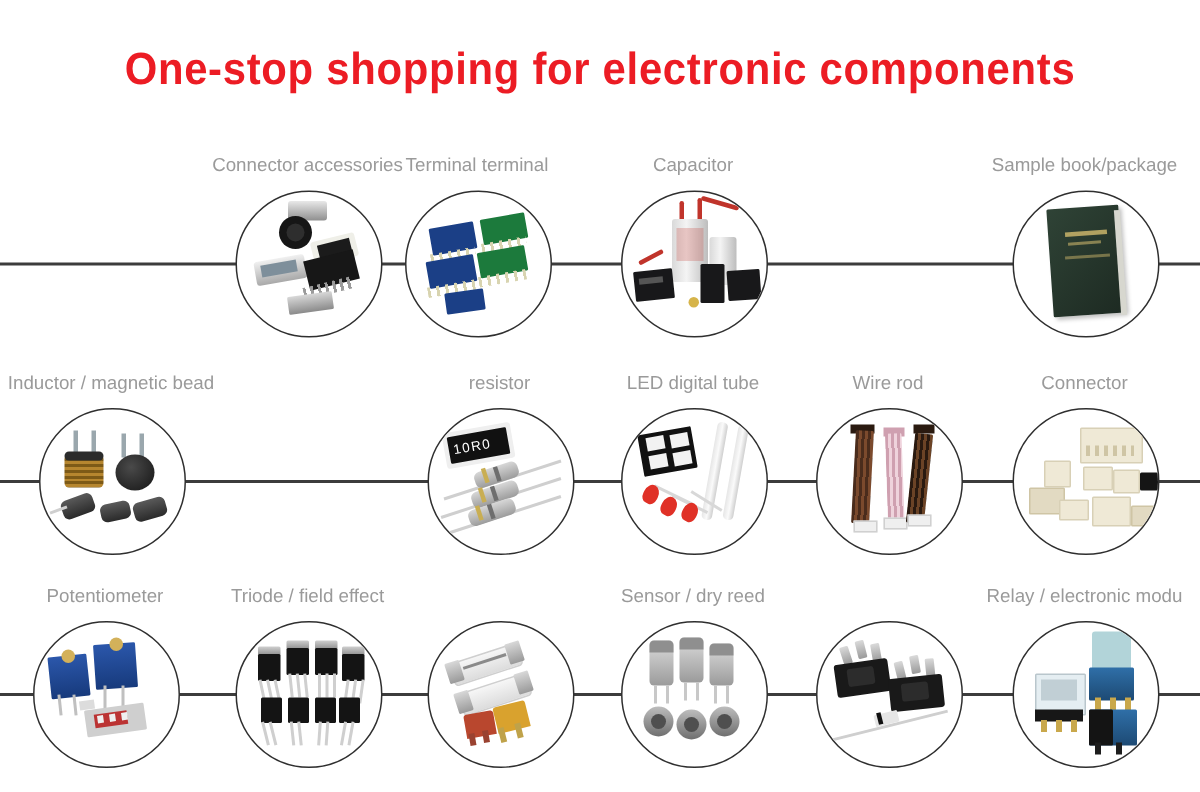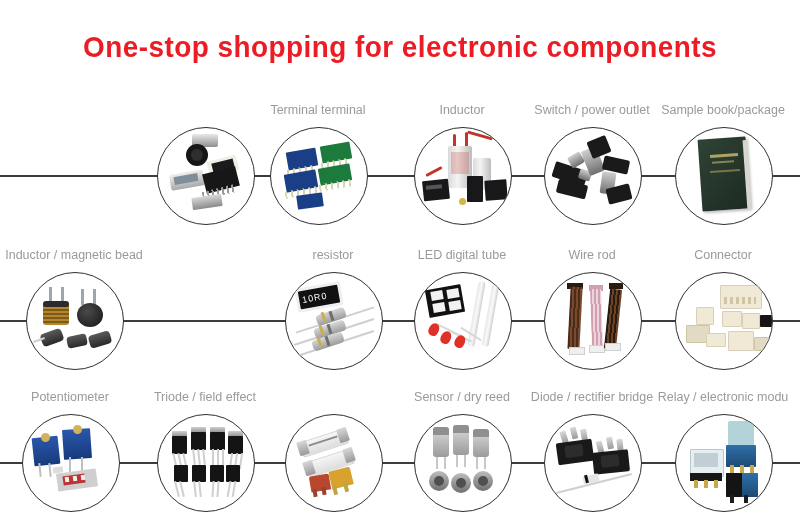--- a/index.html
+++ b/index.html
@@ -143,20 +143,21 @@
 
 <div class="banner">
 
   <div class="title">One-stop shopping for electronic components</div>
 
   <div class="row row1">
     <div class="connector"></div>
 
 
     <div class="cell" style="left:135px">
+      <div class="label">Connector accessories</div>
       <div class="circle">
         <div class="art">
           <div class="p" style="left:34px;top:6px;width:26px;height:13px;background:linear-gradient(180deg,#e8e8e8,#8f8f8f);border-radius:2px"></div>
           <div class="p" style="left:28px;top:16px;width:22px;height:22px;background:#161616;border-radius:50%"></div>
           <div class="p" style="left:33px;top:21px;width:12px;height:12px;background:#2e2e2e;border-radius:50%"></div>
           <div class="p metal" style="left:12px;top:44px;width:34px;height:16px;border-radius:2px;transform:rotate(-10deg)"></div>
           <div class="p" style="left:16px;top:47px;width:24px;height:8px;background:#7e8f9b;transform:rotate(-10deg)"></div>
           <div class="p" style="left:50px;top:30px;width:30px;height:16px;background:#efefe8;border-radius:2px;transform:rotate(-14deg)"></div>
           <div class="p" style="left:54px;top:33px;width:22px;height:9px;background:#1b1b1b;transform:rotate(-14deg)"></div>
           <div class="p" style="left:46px;top:42px;width:34px;height:20px;background:#171717;transform:rotate(-14deg)"></div>
@@ -177,55 +178,39 @@
           <div class="p term" style="left:50px;top:16px;width:30px;height:17px;transform:rotate(-10deg)"></div>
           <div class="p termpins" style="left:50px;top:32px;width:30px;height:7px;transform:rotate(-10deg)"></div>
           <div class="p term" style="left:48px;top:38px;width:32px;height:17px;transform:rotate(-10deg)"></div>
           <div class="p termpins" style="left:48px;top:54px;width:32px;height:7px;transform:rotate(-10deg)"></div>
           <div class="p termblue" style="left:26px;top:66px;width:26px;height:14px;transform:rotate(-8deg)"></div>
         </div>
       </div>
     </div>
 
     <div class="cell" style="left:392px">
-      <div class="label">Inductor</div>
+      <div class="label">Capacitor</div>
       <div class="circle">
         <div class="art">
           <div class="p wire" style="left:38px;top:6px;width:3px;height:14px"></div>
           <div class="p wire" style="left:50px;top:4px;width:3px;height:16px"></div>
           <div class="p" style="left:52px;top:6px;width:26px;height:3px;background:#c0342b;border-radius:2px;transform:rotate(16deg)"></div>
           <div class="p cap-cyl" style="left:33px;top:18px;width:24px;height:42px"></div>
           <div class="p" style="left:36px;top:24px;width:18px;height:22px;background:rgba(196,60,50,.25)"></div>
           <div class="p cap-cyl" style="left:58px;top:30px;width:18px;height:32px"></div>
           <div class="p cap-box" style="left:8px;top:52px;width:26px;height:20px;transform:rotate(-6deg)"></div>
           <div class="p" style="left:11px;top:57px;width:16px;height:4px;background:#555;transform:rotate(-6deg)"></div>
           <div class="p wire" style="left:10px;top:42px;width:18px;height:3px;transform:rotate(-28deg)"></div>
           <div class="p cap-box" style="left:52px;top:48px;width:16px;height:26px"></div>
           <div class="p cap-box" style="left:70px;top:52px;width:22px;height:20px;transform:rotate(-4deg)"></div>
           <div class="p" style="left:44px;top:70px;width:7px;height:7px;background:#d6b44a;border-radius:50%"></div>
         </div>
       </div>
     </div>
 
-    <div class="cell" style="left:522px">
-      <div class="label">Switch / power outlet</div>
-      <div class="circle">
-        <div class="art">
-          <div class="p sw" style="left:8px;top:38px;width:34px;height:16px;transform:rotate(18deg)"></div>
-          <div class="p swm" style="left:34px;top:42px;width:12px;height:10px;transform:rotate(18deg)"></div>
-          <div class="p sw" style="left:12px;top:54px;width:30px;height:14px;transform:rotate(14deg)"></div>
-          <div class="p swm" style="left:40px;top:20px;width:16px;height:26px;transform:rotate(-22deg)"></div>
-          <div class="p sw" style="left:44px;top:10px;width:20px;height:18px;transform:rotate(-22deg)"></div>
-          <div class="p sw" style="left:58px;top:30px;width:26px;height:14px;transform:rotate(12deg)"></div>
-          <div class="p swm" style="left:56px;top:44px;width:14px;height:22px;transform:rotate(8deg)"></div>
-          <div class="p sw" style="left:62px;top:58px;width:24px;height:16px;transform:rotate(-14deg)"></div>
-          <div class="p swm" style="left:24px;top:26px;width:14px;height:12px;transform:rotate(-30deg)"></div>
-        </div>
-      </div>
-    </div>
 
     <div class="cell" style="left:653px">
       <div class="label">Sample book/package</div>
       <div class="circle">
         <div class="art">
           <div class="p book" style="left:24px;top:10px;width:48px;height:72px;transform:rotate(-4deg)"></div>
           <div class="p booktext" style="left:34px;top:26px;width:28px;height:3px;transform:rotate(-4deg)"></div>
           <div class="p booktext" style="left:36px;top:33px;width:22px;height:2px;opacity:.6;transform:rotate(-4deg)"></div>
           <div class="p booktext" style="left:34px;top:42px;width:30px;height:2px;opacity:.5;transform:rotate(-4deg)"></div>
           <div class="p" style="left:69px;top:12px;width:4px;height:70px;background:#d7d7cf;transform:rotate(-4deg)"></div>
@@ -443,21 +428,20 @@
           <div class="p" style="left:19px;top:61px;width:10px;height:10px;background:#4f4f4f;border-radius:50%"></div>
           <div class="p sensd" style="left:36px;top:58px;width:20px;height:20px"></div>
           <div class="p" style="left:41px;top:63px;width:10px;height:10px;background:#4f4f4f;border-radius:50%"></div>
           <div class="p sensd" style="left:58px;top:56px;width:20px;height:20px"></div>
           <div class="p" style="left:63px;top:61px;width:10px;height:10px;background:#4f4f4f;border-radius:50%"></div>
         </div>
       </div>
     </div>
 
     <div class="cell" style="left:522px">
-      <div class="label">Diode / rectifier bridge</div>
       <div class="circle">
         <div class="art">
           <div class="p btab" style="left:16px;top:16px;width:6px;height:12px;transform:rotate(-18deg)"></div>
           <div class="p btab" style="left:26px;top:12px;width:6px;height:12px;transform:rotate(-14deg)"></div>
           <div class="p btab" style="left:36px;top:14px;width:6px;height:12px;transform:rotate(-10deg)"></div>
           <div class="p bridge" style="left:12px;top:26px;width:36px;height:22px;transform:rotate(-8deg)"></div>
           <div class="p" style="left:20px;top:30px;width:18px;height:12px;background:#2c2c2c;border-radius:2px;transform:rotate(-8deg)"></div>
           <div class="p btab" style="left:52px;top:26px;width:6px;height:12px;transform:rotate(-14deg)"></div>
           <div class="p btab" style="left:62px;top:22px;width:6px;height:12px;transform:rotate(-10deg)"></div>
           <div class="p btab" style="left:72px;top:24px;width:6px;height:12px;transform:rotate(-6deg)"></div>

